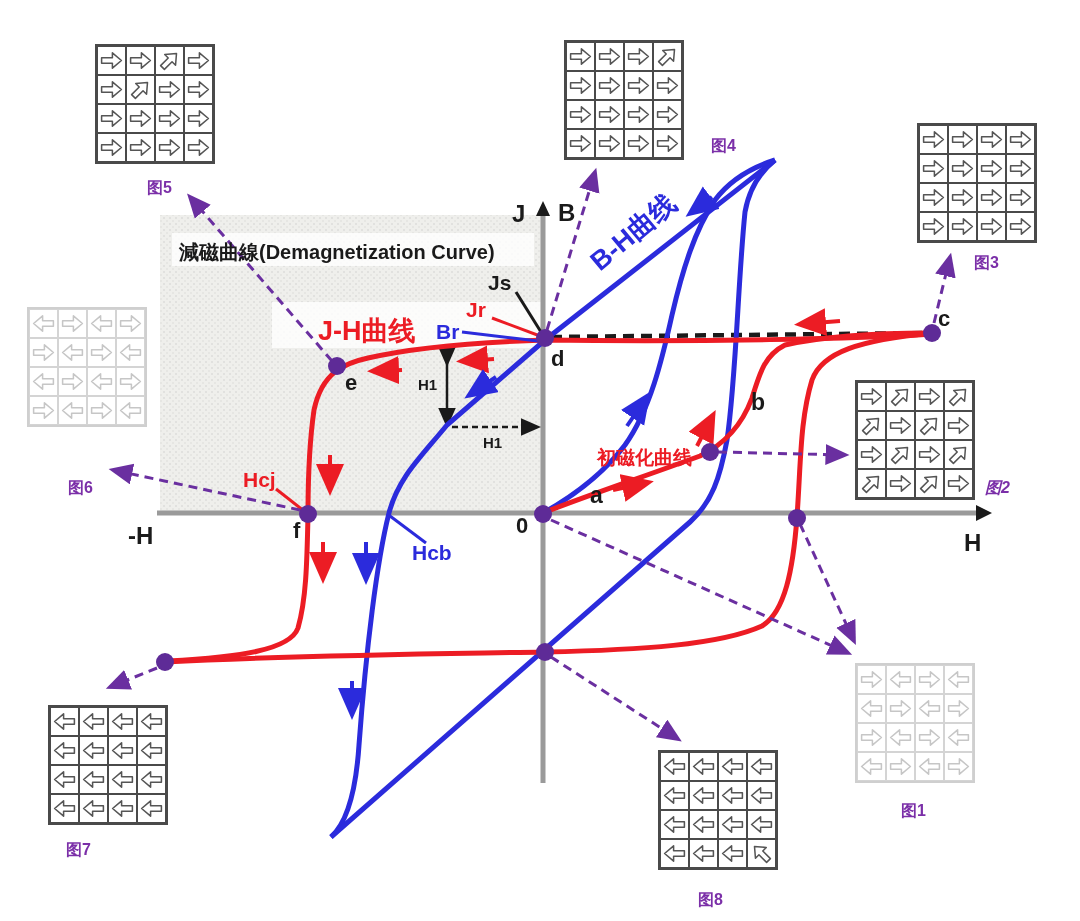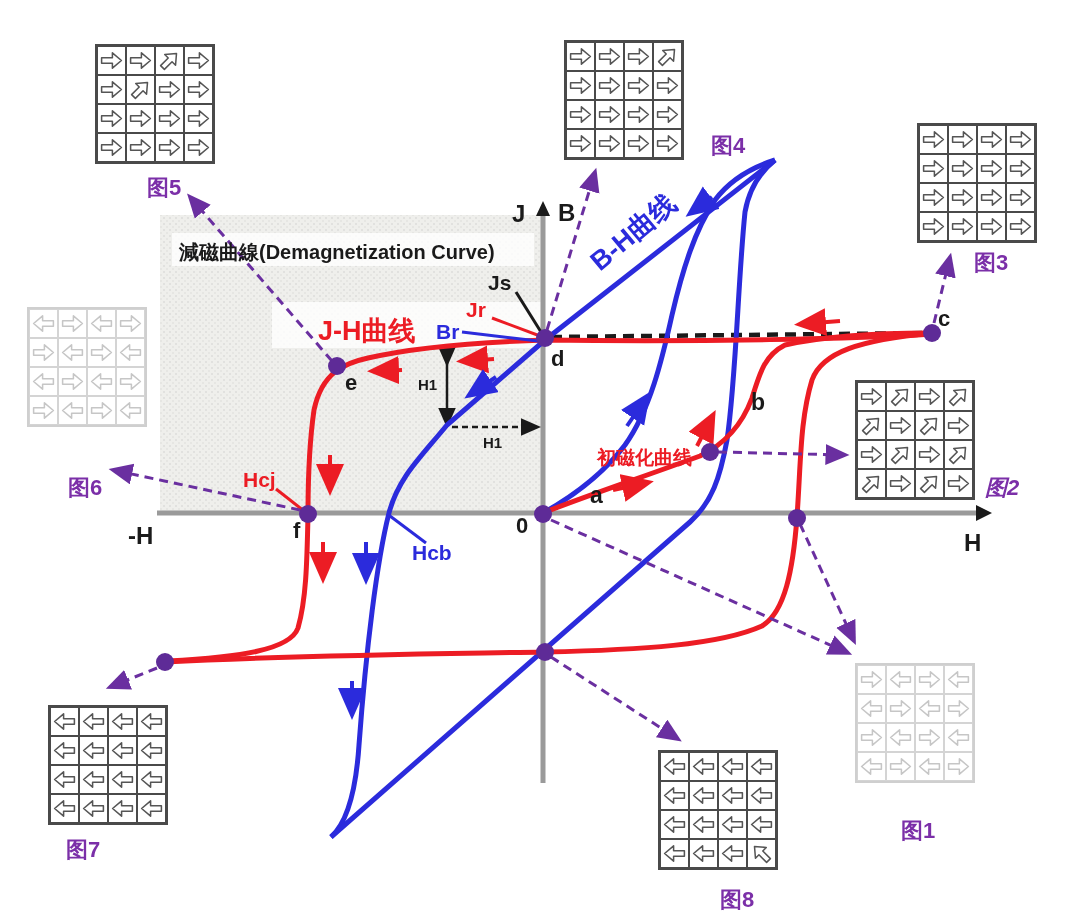--- a/index.html
+++ b/index.html
@@ -14,21 +14,21 @@
   
   .figs{position:absolute;left:0;top:0;width:100%;height:100%;}
   .dgrid{position:absolute;display:grid;grid-template-columns:repeat(4,29px);
          grid-auto-rows:29px;border:2px solid #4a4a4a;background:#ffffff;}
   .dgrid .cell{border:1px solid #4a4a4a;display:flex;align-items:center;justify-content:center;}
   .dgrid .cell svg{width:100%;height:100%;display:block;}
   .dgrid polygon{fill:#ffffff;stroke:#555555;stroke-width:1.7;stroke-linejoin:round;}
   .dgrid.faded{border-color:#cfcfcf;}
   .dgrid.faded .cell{border-color:#d4d4d4;}
   .dgrid.faded polygon{stroke:#c6c6c6;}
-  .fig-label{position:absolute;color:#7b2fa8;font-weight:bold;font-size:22px;line-height:24px;}
+  .fig-label{position:absolute;color:#7b2fa8;font-weight:bold;font-size:16px;line-height:24px;}
 </style>
 </head>
 <body>
 
 <div id="stage">
 
 <svg id="plot-svg" width="1080" height="921" viewBox="0 0 1080 921">
   <defs>
     <pattern id="dotpat" width="6" height="6" patternUnits="userSpaceOnUse">
       <rect width="6" height="6" fill="#efefec"></rect>
@@ -256,21 +256,21 @@
           </svg>
         </div>
         <div class="cell">
           <svg viewBox="0 0 30 30">
             <g transform="rotate(0 15 15)">
               <polygon points="4,12 16,12 16,6.5 26,15 16,23.5 16,18 4,18"></polygon>
             </g>
           </svg>
         </div>
       </div>
-      <div class="fig-label" style="left: 901px; top: 799px; margin-top: 20px;">图1</div>
+      <div class="fig-label" style="left: 901px; top: 799px;">图1</div>
       <div class="dgrid" style="left: 855px; top: 380px;">
         <div class="cell">
           <svg viewBox="0 0 30 30">
             <g transform="rotate(0 15 15)">
               <polygon points="4,12 16,12 16,6.5 26,15 16,23.5 16,18 4,18"></polygon>
             </g>
           </svg>
         </div>
         <div class="cell">
           <svg viewBox="0 0 30 30">
@@ -1061,16 +1061,16 @@
           </svg>
         </div>
         <div class="cell">
           <svg viewBox="0 0 30 30">
             <g transform="rotate(-135 15 15)">
               <polygon points="4,12 16,12 16,6.5 26,15 16,23.5 16,18 4,18"></polygon>
             </g>
           </svg>
         </div>
       </div>
-      <div class="fig-label" style="left: 698px; top: 888px; margin-left: 22px;">图8</div>
+      <div class="fig-label" style="left: 698px; top: 888px;">图8</div>
     </div>
 
 </div>
 
 </body></html>

